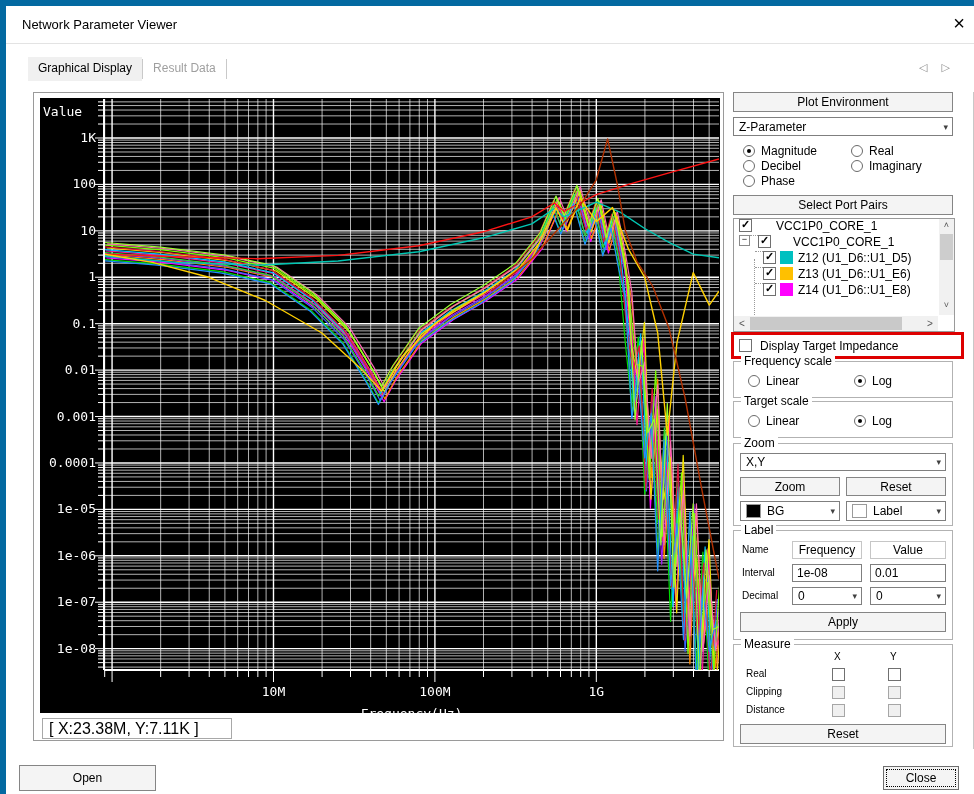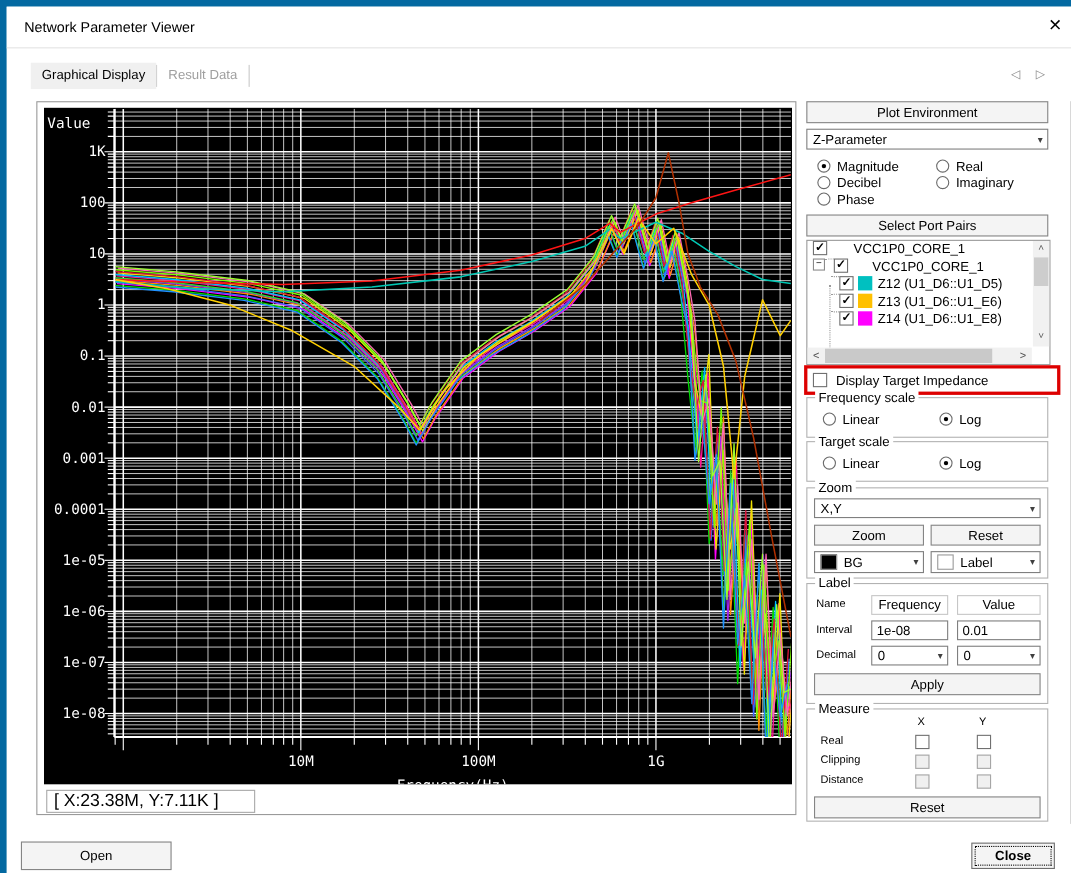--- a/index.html
+++ b/index.html
@@ -64,21 +64,21 @@
   #grp-value{top:309px;height:37px;}
   #grp-zoom{top:351px;height:83px;}
   #grp-label{top:438px;height:110px;}
   #grp-measure{top:552px;height:103px;}
   .flatfield{position:absolute;border:1px solid #c6c6c6;background:#fff;text-align:center;line-height:17px;font-size:12px;box-sizing:border-box;}
   .input{position:absolute;border:1px solid #7f7f7f;background:#fff;padding-left:4px;line-height:16px;font-size:12px;box-sizing:border-box;}
   .glabel{position:absolute;font-size:10px;}
   .swatch{width:15px;height:14px;flex:none;margin-right:6px;border:1px solid #9a9a9a;box-sizing:border-box;}
   
   #btn-open{left:13px;top:759px;width:137px;height:26px;}
-  #btn-close{left:877px;top:760px;width:76px;height:24px;font-weight:bold;outline:1px dotted #000;outline-offset:-4px;border-color:#6e6e6e;}
+  #btn-close{left:877px;top:760px;width:76px;height:24px;font-weight:normal;outline:1px dotted #000;outline-offset:-4px;border-color:#6e6e6e;}
 </style>
 </head>
 <body>
 
 <div class="window">
 
   <div class="titlebar">
     <span class="title">Network Parameter Viewer</span>
     <span class="close-x">×</span>
   </div>

